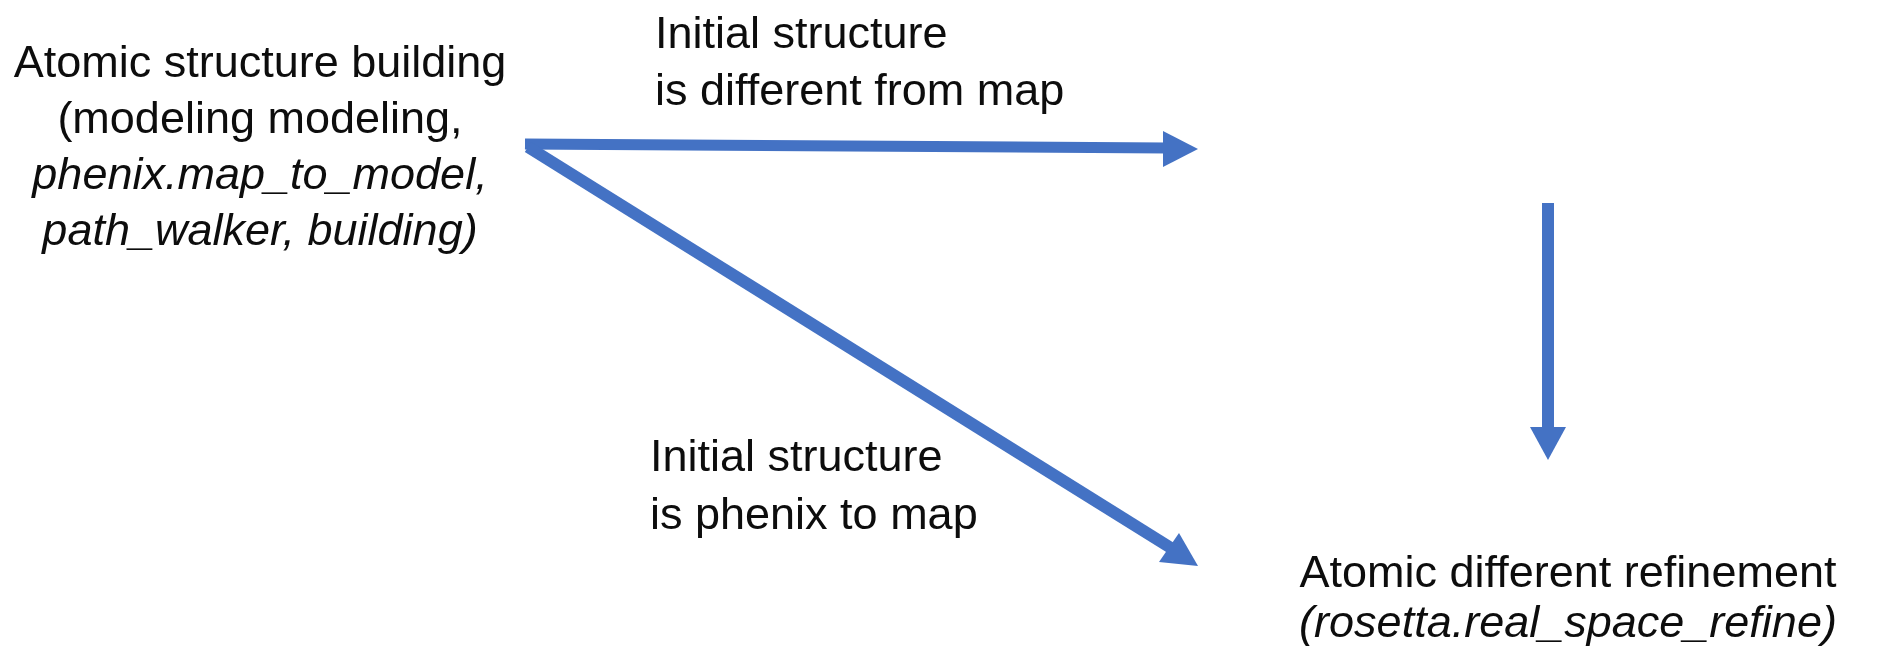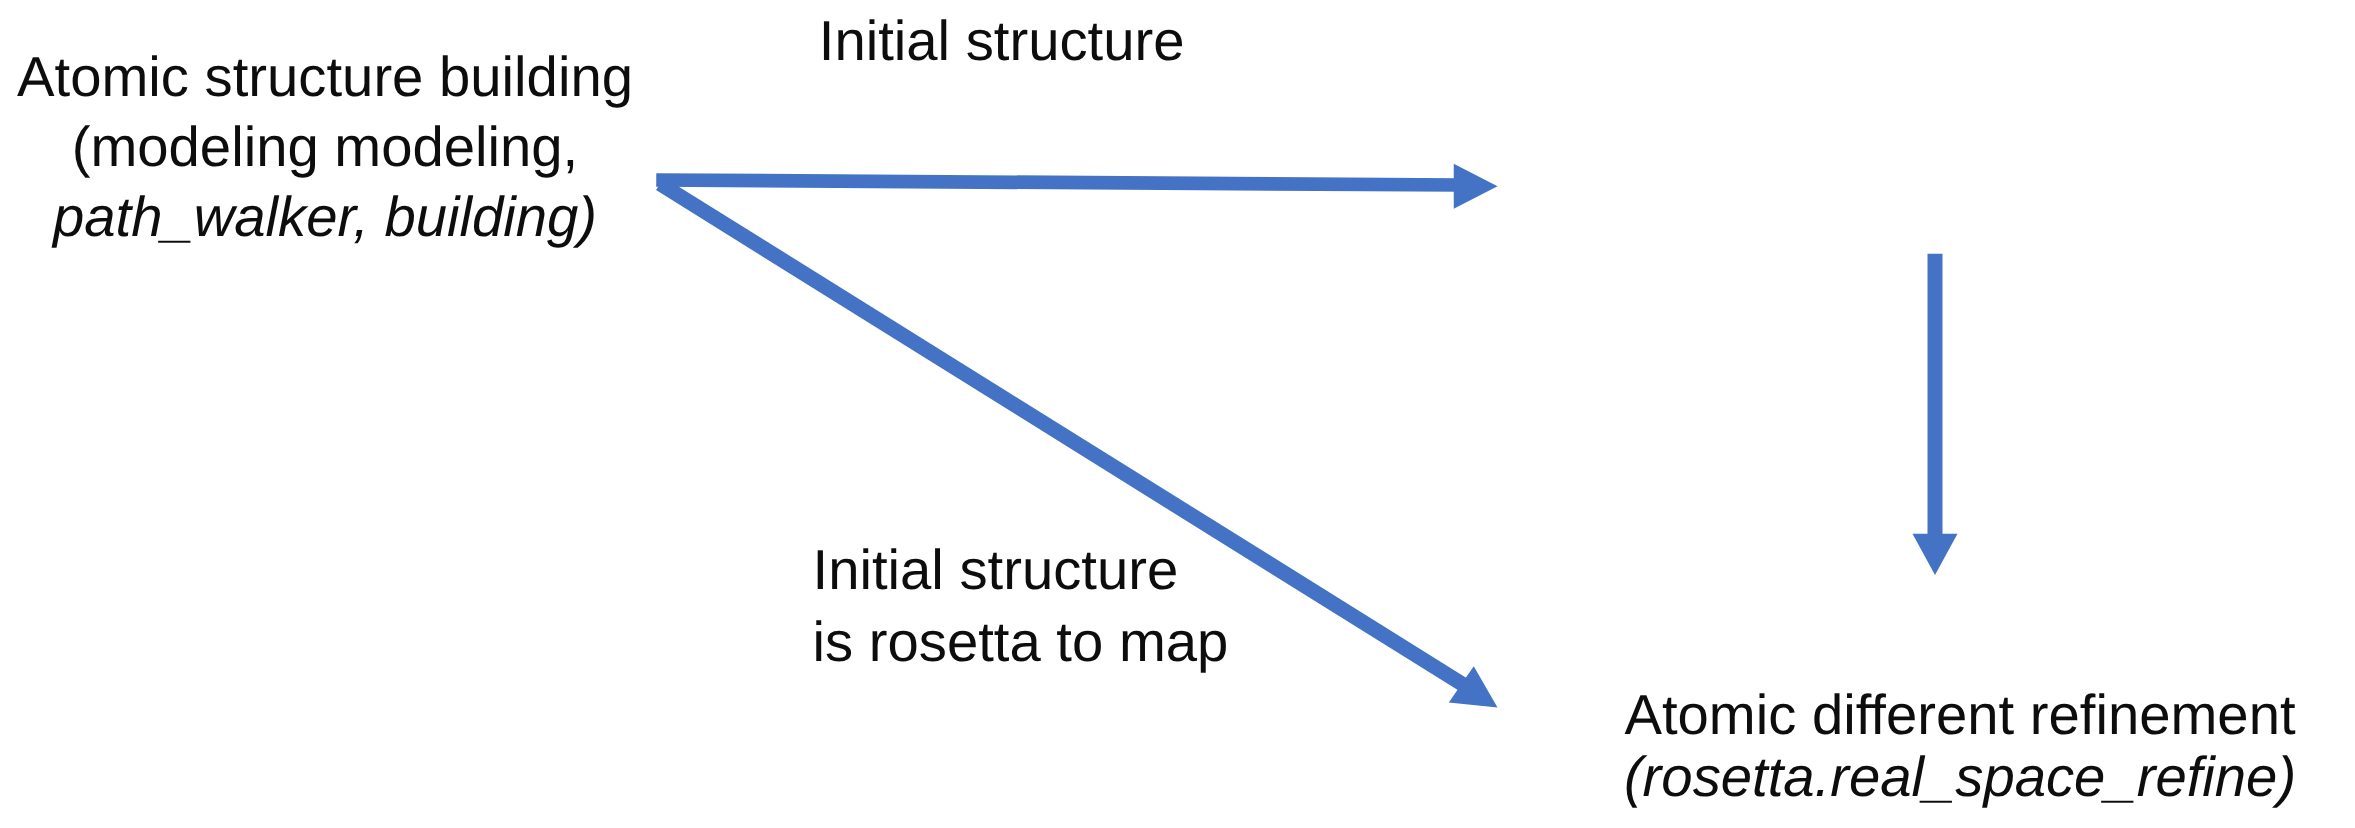--- a/index.html
+++ b/index.html
@@ -48,31 +48,33 @@
     </g>
     <g>
       <line class="shaft w12" x1="1548" y1="203" x2="1548" y2="431"></line>
       <polygon class="head" points="1548,460 1530,427 1566,427"></polygon>
     </g>
   </svg>
 
   <div class="node node-building">
     <div class="ln">Atomic structure building</div>
     <div class="ln">(modeling modeling,</div>
+    <div class="ln italic">phenix.map_to_model,</div>
     <div class="ln italic">path_walker, building)</div>
   </div>
 
   <div class="edge-label label-different">
     <div class="ln">Initial structure</div>
+    <div class="ln">is different from map</div>
   </div>
 
 
   <div class="edge-label label-similar">
     <div class="ln">Initial structure</div>
-    <div class="ln">is rosetta to map</div>
+    <div class="ln">is phenix to map</div>
   </div>
 
   <div class="node node-refinement">
     <div class="ln">Atomic different refinement</div>
     <div class="ln italic">(rosetta.real_space_refine)</div>
   </div>
 
 </div>
 
 </body></html>

